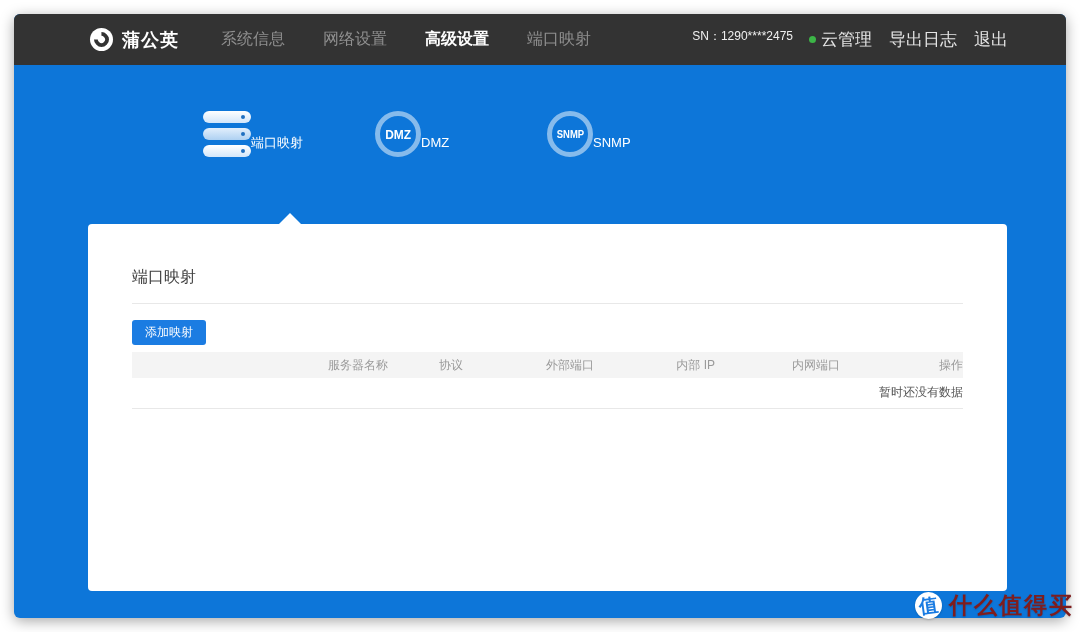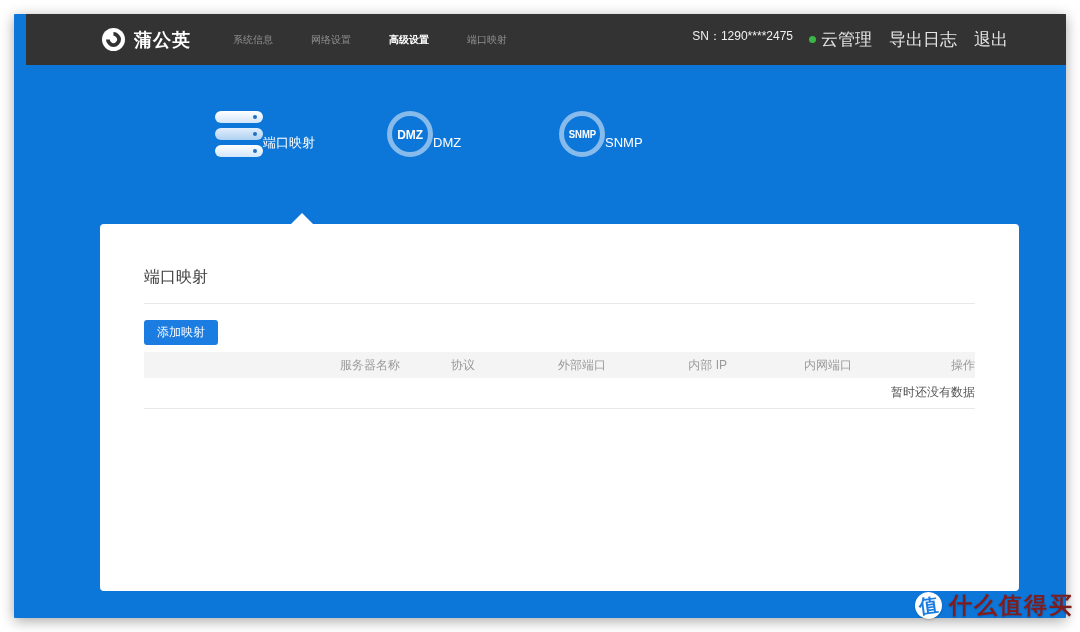--- a/index.html
+++ b/index.html
@@ -3,42 +3,41 @@
 <meta charset="utf-8">
 <style>
   * { margin: 0; padding: 0; box-sizing: border-box; }
   html, body { background: #ffffff; }
   body {
     width: 1080px; height: 632px; position: relative; overflow: hidden;
     font-family: "Liberation Sans", "DejaVu Sans", sans-serif;
   }
   .page {
     position: absolute; left: 14px; top: 14px; width: 1052px; height: 604px;
-    border-radius: 1px; overflow: hidden;
+    border-radius: 6px; overflow: hidden;
     box-shadow: 0 3px 14px rgba(0,0,0,0.35);
     background: #0d76d9;
-    padding-left: 12px;
   }
   
   .navbar {
     height: 51px; background: #333333; display: flex; align-items: center;
     padding: 0 58px 0 76px;
   }
   .logo {
     width: 23px; height: 23px; background: #ffffff; border-radius: 50%;
     position: relative; flex: 0 0 auto;
   }
   .logo::before {
     content: ""; position: absolute; inset: 4px;
     border: 4px solid #333333; border-radius: 50%;
     border-left-color: transparent; transform: rotate(45deg);
   }
   .brand-text { color: #ffffff; font-size: 18px; font-weight: bold; margin-left: 9px; letter-spacing: 1px; }
   .nav-menu { display: flex; margin-left: 32px; }
-  .nav-item { color: #8f8f8f; font-size: 10px; padding: 6px 10px; margin-right: 18px; cursor: pointer; }
+  .nav-item { color: #8f8f8f; font-size: 16px; padding: 6px 10px; margin-right: 18px; cursor: pointer; }
   .nav-item.active { color: #ffffff; font-weight: bold; }
   .nav-right { margin-left: auto; display: flex; align-items: flex-start; }
   .sn-text { color: #f0f0f0; font-size: 12px; margin-right: 16px; }
   .cloud-item { display: flex; align-items: center; margin-right: 17px; cursor: pointer; }
   .dot { width: 7px; height: 7px; border-radius: 50%; margin-right: 5px; }
   .nav-link { color: #e5e5e5; font-size: 17px; margin-right: 17px; cursor: pointer; }
   .nav-link:last-child { margin-right: 0; }
   
   .blue-area { position: relative; height: 553px; }
   .tabs { position: absolute; top: 45px; left: 189px; display: flex; }

